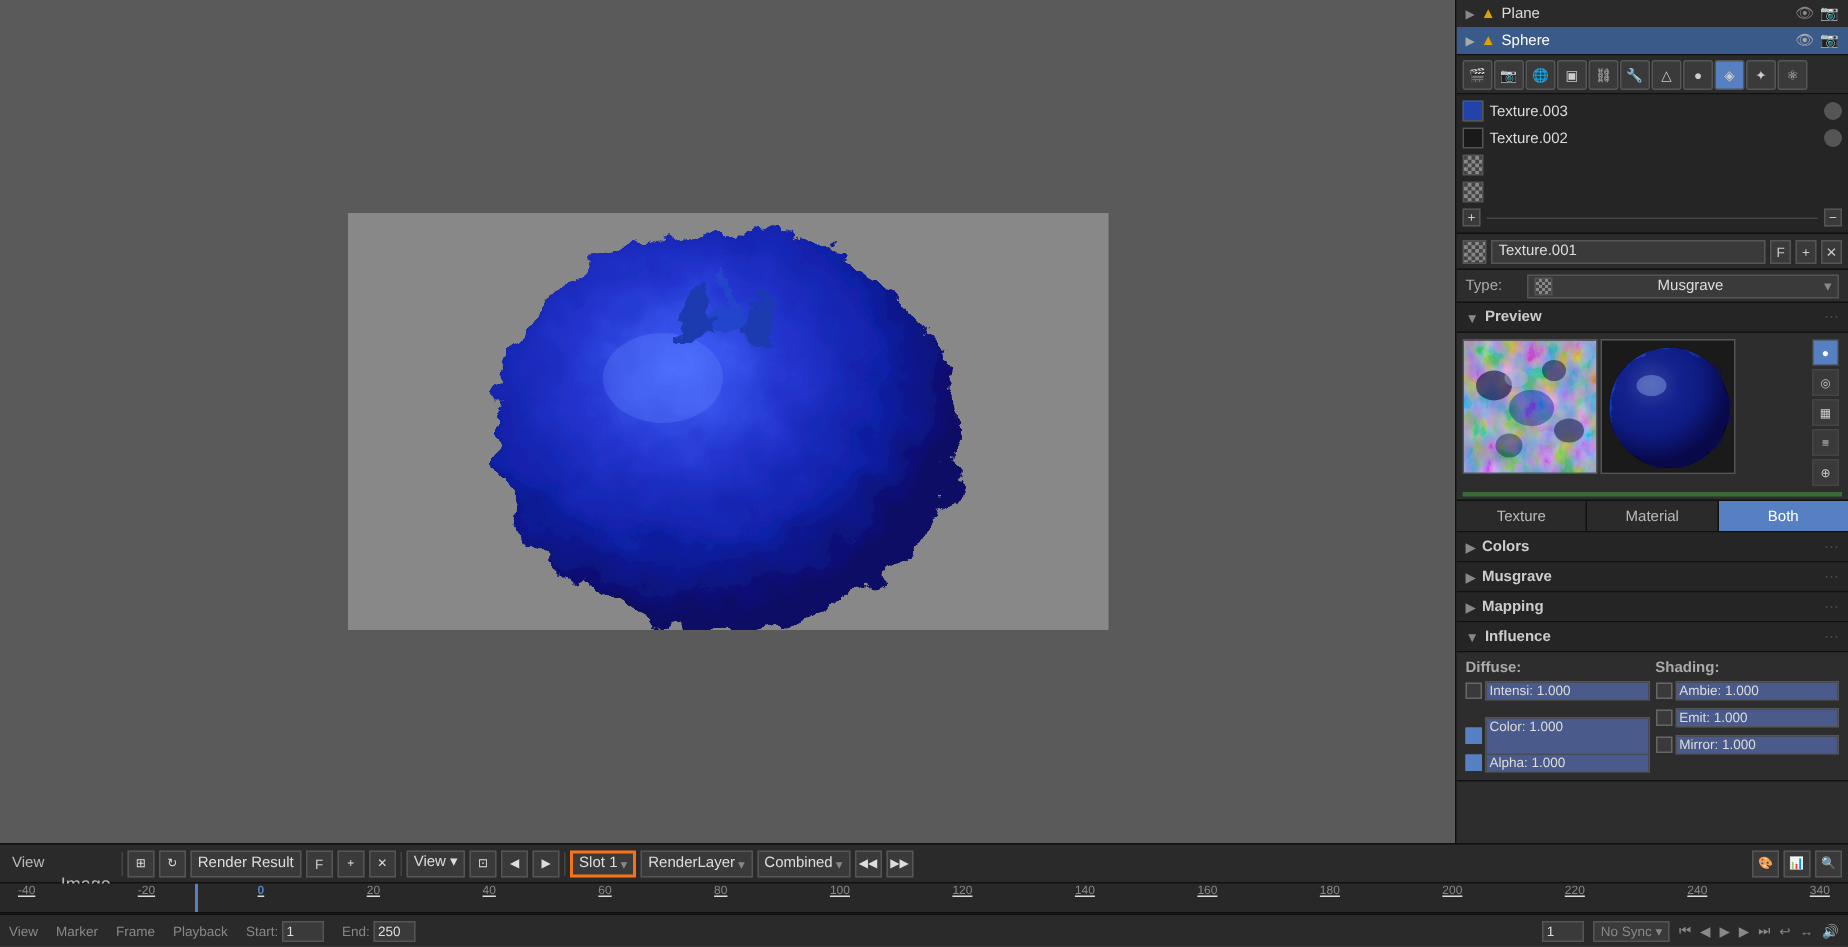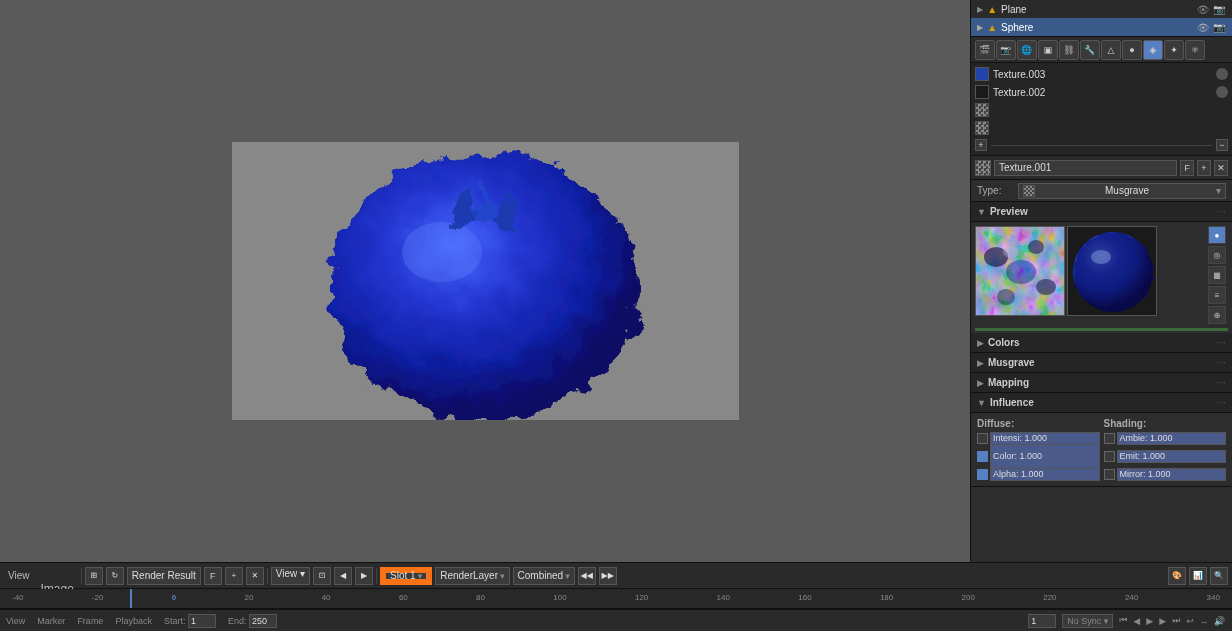--- a/index.html
+++ b/index.html
@@ -223,20 +223,31 @@
               <div class="preview-ctrl-btn" style="background:#3a3a3a;width:18px;height:18px;border:1px solid #444;display:flex;align-items:center;justify-content:center;font-size:8px;color:#ccc;cursor:pointer;">▦</div>
               <div class="preview-ctrl-btn" style="background:#3a3a3a;width:18px;height:18px;border:1px solid #444;display:flex;align-items:center;justify-content:center;font-size:8px;color:#ccc;cursor:pointer;">≡</div>
               <div class="preview-ctrl-btn" style="background:#3a3a3a;width:18px;height:18px;border:1px solid #444;display:flex;align-items:center;justify-content:center;font-size:8px;color:#ccc;cursor:pointer;">⊕</div>
             </div>
           </div>
 
           <div style="height:3px;background:#1a1a1a;margin:0 4px 2px 4px;">
             <div style="width:100%;height:100%;background:#3a6a3a;"></div>
           </div>
 
+          <div style="display:flex;height:22px;background:#252525;border-top:1px solid #111;border-bottom:1px solid #111;">
+            <div style="flex:1;display:flex;align-items:center;justify-content:center;font-size:10px;color:#bbb;cursor:pointer;background:#2a2a2a;border-right:1px solid #111;">
+              <span>Texture</span>
+            </div>
+            <div style="flex:1;display:flex;align-items:center;justify-content:center;font-size:10px;color:#bbb;cursor:pointer;background:#2a2a2a;border-right:1px solid #111;">
+              <span>Material</span>
+            </div>
+            <div style="flex:1;display:flex;align-items:center;justify-content:center;font-size:10px;color:#fff;cursor:pointer;background:#5680c2;">
+              <span>Both</span>
+            </div>
+          </div>
 
         </div>
 
         <div>
           <div style="display:flex;align-items:center;height:20px;background:#252525;border-bottom:1px solid #111;padding:0 6px;cursor:pointer;">
             <span style="color:#888;margin-right:4px;font-size:9px;">▶</span>
             <span style="font-size:10px;color:#ccc;font-weight:bold;">Colors</span>
             <span style="margin-left:auto;color:#555;font-size:10px;">···</span>
           </div>
         </div>
@@ -263,31 +274,31 @@
             <span style="font-size:10px;color:#ccc;font-weight:bold;">Influence</span>
             <span style="margin-left:auto;color:#555;font-size:10px;">···</span>
           </div>
           <div style="padding:4px 6px;background:#2d2d2d;border-bottom:1px solid #111;">
 
             <div style="display:grid;grid-template-columns:1fr 1fr;gap:4px;">
 
               <div>
                 <div style="font-size:10px;color:#aaa;padding:1px 0;font-weight:bold;">Diffuse:</div>
 
-                <div style="display:flex;align-items:center;height:16px;gap:2px;margin-bottom:2px;">
+                <div style="display:flex;align-items:center;height:16px;gap:2px;margin-bottom:14px;">
                   <div style="width:11px;height:11px;background:#3a3a3a;border:1px solid #666;cursor:pointer;flex-shrink:0;"></div>
                   <div style="flex:1;height:13px;background:#3a3a3a;border:1px solid #555;display:flex;align-items:center;position:relative;overflow:hidden;cursor:ew-resize;">
                     <div style="position:absolute;left:0;top:0;width:100%;height:100%;background:#4a5a8a;"></div>
                     <span style="position:relative;z-index:1;font-size:9px;padding-left:2px;color:#ddd;">Intensi: <span>1.000</span></span>
                   </div>
                 </div>
 
                 <div style="display:flex;align-items:center;height:16px;gap:2px;margin-bottom:2px;">
                   <div style="width:11px;height:11px;background:#5680c2;border:1px solid #5680c2;cursor:pointer;flex-shrink:0;"></div>
-                  <div style="flex:1;height:25px;background:#3a3a3a;border:1px solid #555;display:flex;align-items:center;position:relative;overflow:hidden;cursor:ew-resize;">
+                  <div style="flex:1;height:25px;background:#3a3a3a;border:1px solid #555;display:flex;align-items:flex-start;position:relative;overflow:hidden;cursor:ew-resize;">
                     <div style="position:absolute;left:0;top:0;width:100%;height:100%;background:#4a5a8a;"></div>
                     <span style="position:relative;z-index:1;font-size:9px;padding-left:2px;color:#ddd;">Color: <span>1.000</span></span>
                   </div>
                 </div>
 
                 <div style="display:flex;align-items:center;height:16px;gap:2px;">
                   <div style="width:11px;height:11px;background:#5680c2;border:1px solid #5680c2;cursor:pointer;flex-shrink:0;"></div>
                   <div style="flex:1;height:13px;background:#3a3a3a;border:1px solid #555;display:flex;align-items:center;position:relative;overflow:hidden;cursor:ew-resize;">
                     <div style="position:absolute;left:0;top:0;width:100%;height:100%;background:#4a5a8a;"></div>
                     <span style="position:relative;z-index:1;font-size:9px;padding-left:2px;color:#ddd;">Alpha: <span>1.000</span></span>
@@ -348,21 +359,21 @@
       <div style="width:18px;height:18px;background:#3a3a3a;border:1px solid #555;display:flex;align-items:center;justify-content:center;font-size:8px;cursor:pointer;">✕</div>
       <div style="width:1px;height:16px;background:#444;"></div>
       <div style="display:flex;gap:2px;background:#3a3a3a;border:1px solid #555;height:18px;padding:0 4px;cursor:pointer;">
         <span style="font-size:10px;color:#ddd;">View ▾</span>
       </div>
       <div style="width:18px;height:18px;background:#3a3a3a;border:1px solid #555;display:flex;align-items:center;justify-content:center;font-size:8px;cursor:pointer;">⊡</div>
       <div style="width:18px;height:18px;background:#3a3a3a;border:1px solid #555;display:flex;align-items:center;justify-content:center;font-size:8px;cursor:pointer;">◀</div>
       <div style="width:18px;height:18px;background:#3a3a3a;border:1px solid #555;display:flex;align-items:center;justify-content:center;font-size:8px;cursor:pointer;">▶</div>
       <div style="width:1px;height:16px;background:#444;"></div>
 
-      <div style="display:flex;align-items:center;gap:2px;background:#3a3a3a;border:6px solid #f97316;height:18px;padding:0 4px;cursor:pointer;">
+      <div style="display:flex;align-items:center;gap:2px;background:#3a3a3a;border:2px solid #f97316;height:18px;padding:0 4px;cursor:pointer;">
         <span style="font-size:10px;color:#ddd;">Slot 1</span>
         <span style="color:#888;font-size:9px;">▾</span>
       </div>
 
       <div style="display:flex;align-items:center;gap:2px;background:#3a3a3a;border:1px solid #555;height:18px;padding:0 4px;cursor:pointer;">
         <span style="font-size:10px;color:#ddd;">RenderLayer</span>
         <span style="color:#888;font-size:9px;">▾</span>
       </div>
 
       <div style="display:flex;align-items:center;gap:2px;background:#3a3a3a;border:1px solid #555;height:18px;padding:0 4px;cursor:pointer;">
@@ -372,21 +383,21 @@
       <div style="width:18px;height:18px;background:#3a3a3a;border:1px solid #555;display:flex;align-items:center;justify-content:center;font-size:8px;cursor:pointer;">◀◀</div>
       <div style="width:18px;height:18px;background:#3a3a3a;border:1px solid #555;display:flex;align-items:center;justify-content:center;font-size:8px;cursor:pointer;">▶▶</div>
 
       <div style="width:18px;height:18px;background:#3a3a3a;border:1px solid #555;display:flex;align-items:center;justify-content:center;font-size:8px;cursor:pointer;margin-left:auto;">🎨</div>
       <div style="width:18px;height:18px;background:#3a3a3a;border:1px solid #555;display:flex;align-items:center;justify-content:center;font-size:8px;cursor:pointer;">📊</div>
       <div style="width:18px;height:18px;background:#3a3a3a;border:1px solid #555;display:flex;align-items:center;justify-content:center;font-size:8px;cursor:pointer;">🔍</div>
     </div>
 
     <div style="height:20px;background:#282828;border-bottom:1px solid #111;position:relative;overflow:hidden;">
       <div style="position:absolute;left:130px;top:0;width:2px;height:100%;background:#5680c2;z-index:2;"></div>
-      <div style="display:flex;align-items:center;height:100%;padding:0 6px;gap:0;">
+      <div style="display:flex;align-items:flex-start;height:100%;padding:0 6px;gap:0;text-decoration:underline;">
 
         <div style="display:flex;width:100%;justify-content:space-between;align-items:flex-end;font-size:8px;color:#888;padding:0 6px 2px 6px;">
           <span>-40</span>
           <span>-20</span>
           <span style="color:#5680c2;font-weight:bold;">0</span>
           <span>20</span>
           <span>40</span>
           <span>60</span>
           <span>80</span>
           <span>100</span>

